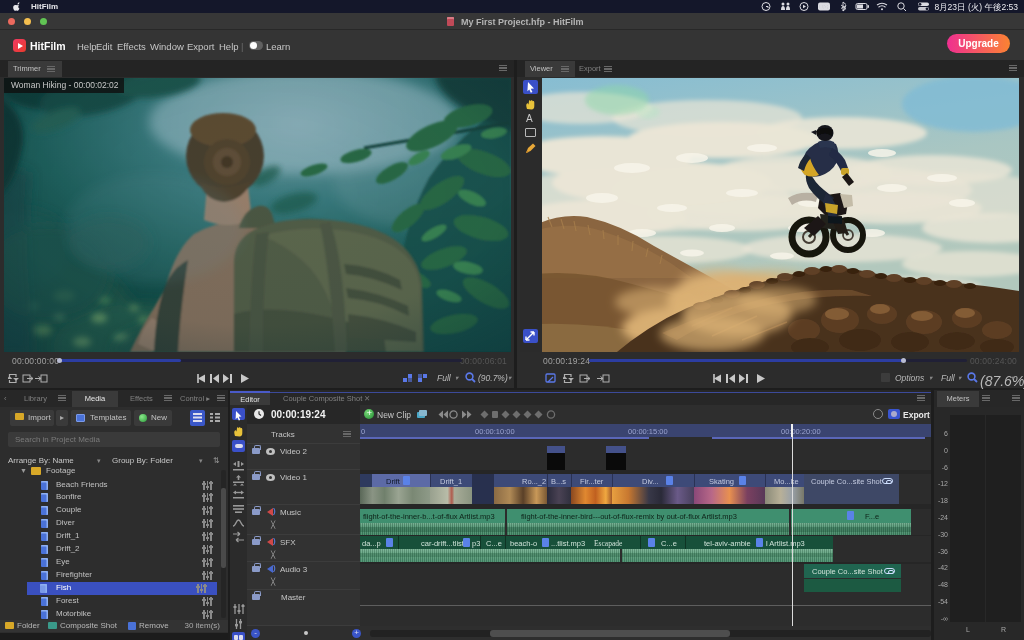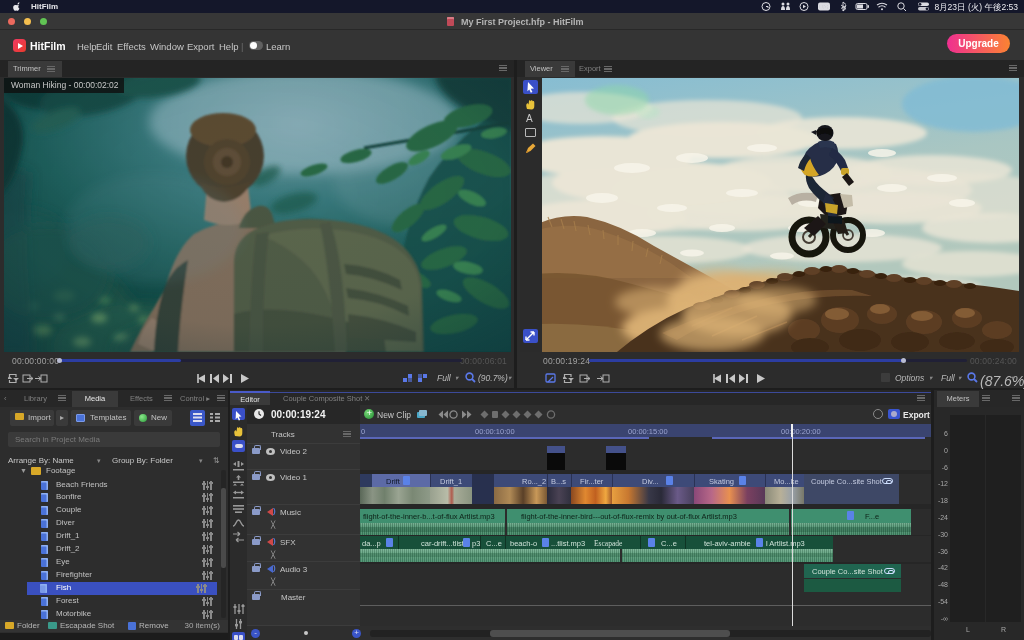--- a/index.html
+++ b/index.html
@@ -791,21 +791,21 @@
             <b style="left:2.5px;top:5px;width:3.5px;height:2px;"></b>
             <b style="left:6px;top:1px;width:3.5px;height:2px;"></b>
           </span>
         </div>
       </div>
     <div style="position:absolute;left:0;top:243px;width:228px;height:7px;background:#1c1c1c;"></div>
     <div id="mediabottom">
       <span style="position:absolute;left:5px;top:2px;width:9px;height:7px;background:#d8a828;border-radius:1px;"></span>
       <span style="position:absolute;left:17px;top:1px;">Folder</span>
       <span style="position:absolute;left:48px;top:2px;width:9px;height:7px;background:#3a9a8a;border-radius:1px;"></span>
-      <span style="position:absolute;left:60px;top:1px;">Escapade Shot</span>
+      <span style="position:absolute;left:60px;top:1px;">Composite Shot</span>
       <span style="position:absolute;left:128px;top:2px;width:8px;height:8px;background:#4a72d8;border-radius:1px;"></span>
       <span style="position:absolute;left:139px;top:1px;">Remove</span>
       <span style="position:absolute;right:8px;top:1px;color:#aaa;">30 item(s)</span>
     </div>
     <div style="position:absolute;left:221px;top:80px;width:5px;height:148px;background:#252525;border-radius:2px;">
       <div style="position:absolute;left:0;top:18px;width:5px;height:80px;background:#4a4a4a;border-radius:2px;"></div>
     </div>
   </div>
 
   <div id="editor" class="abs">

